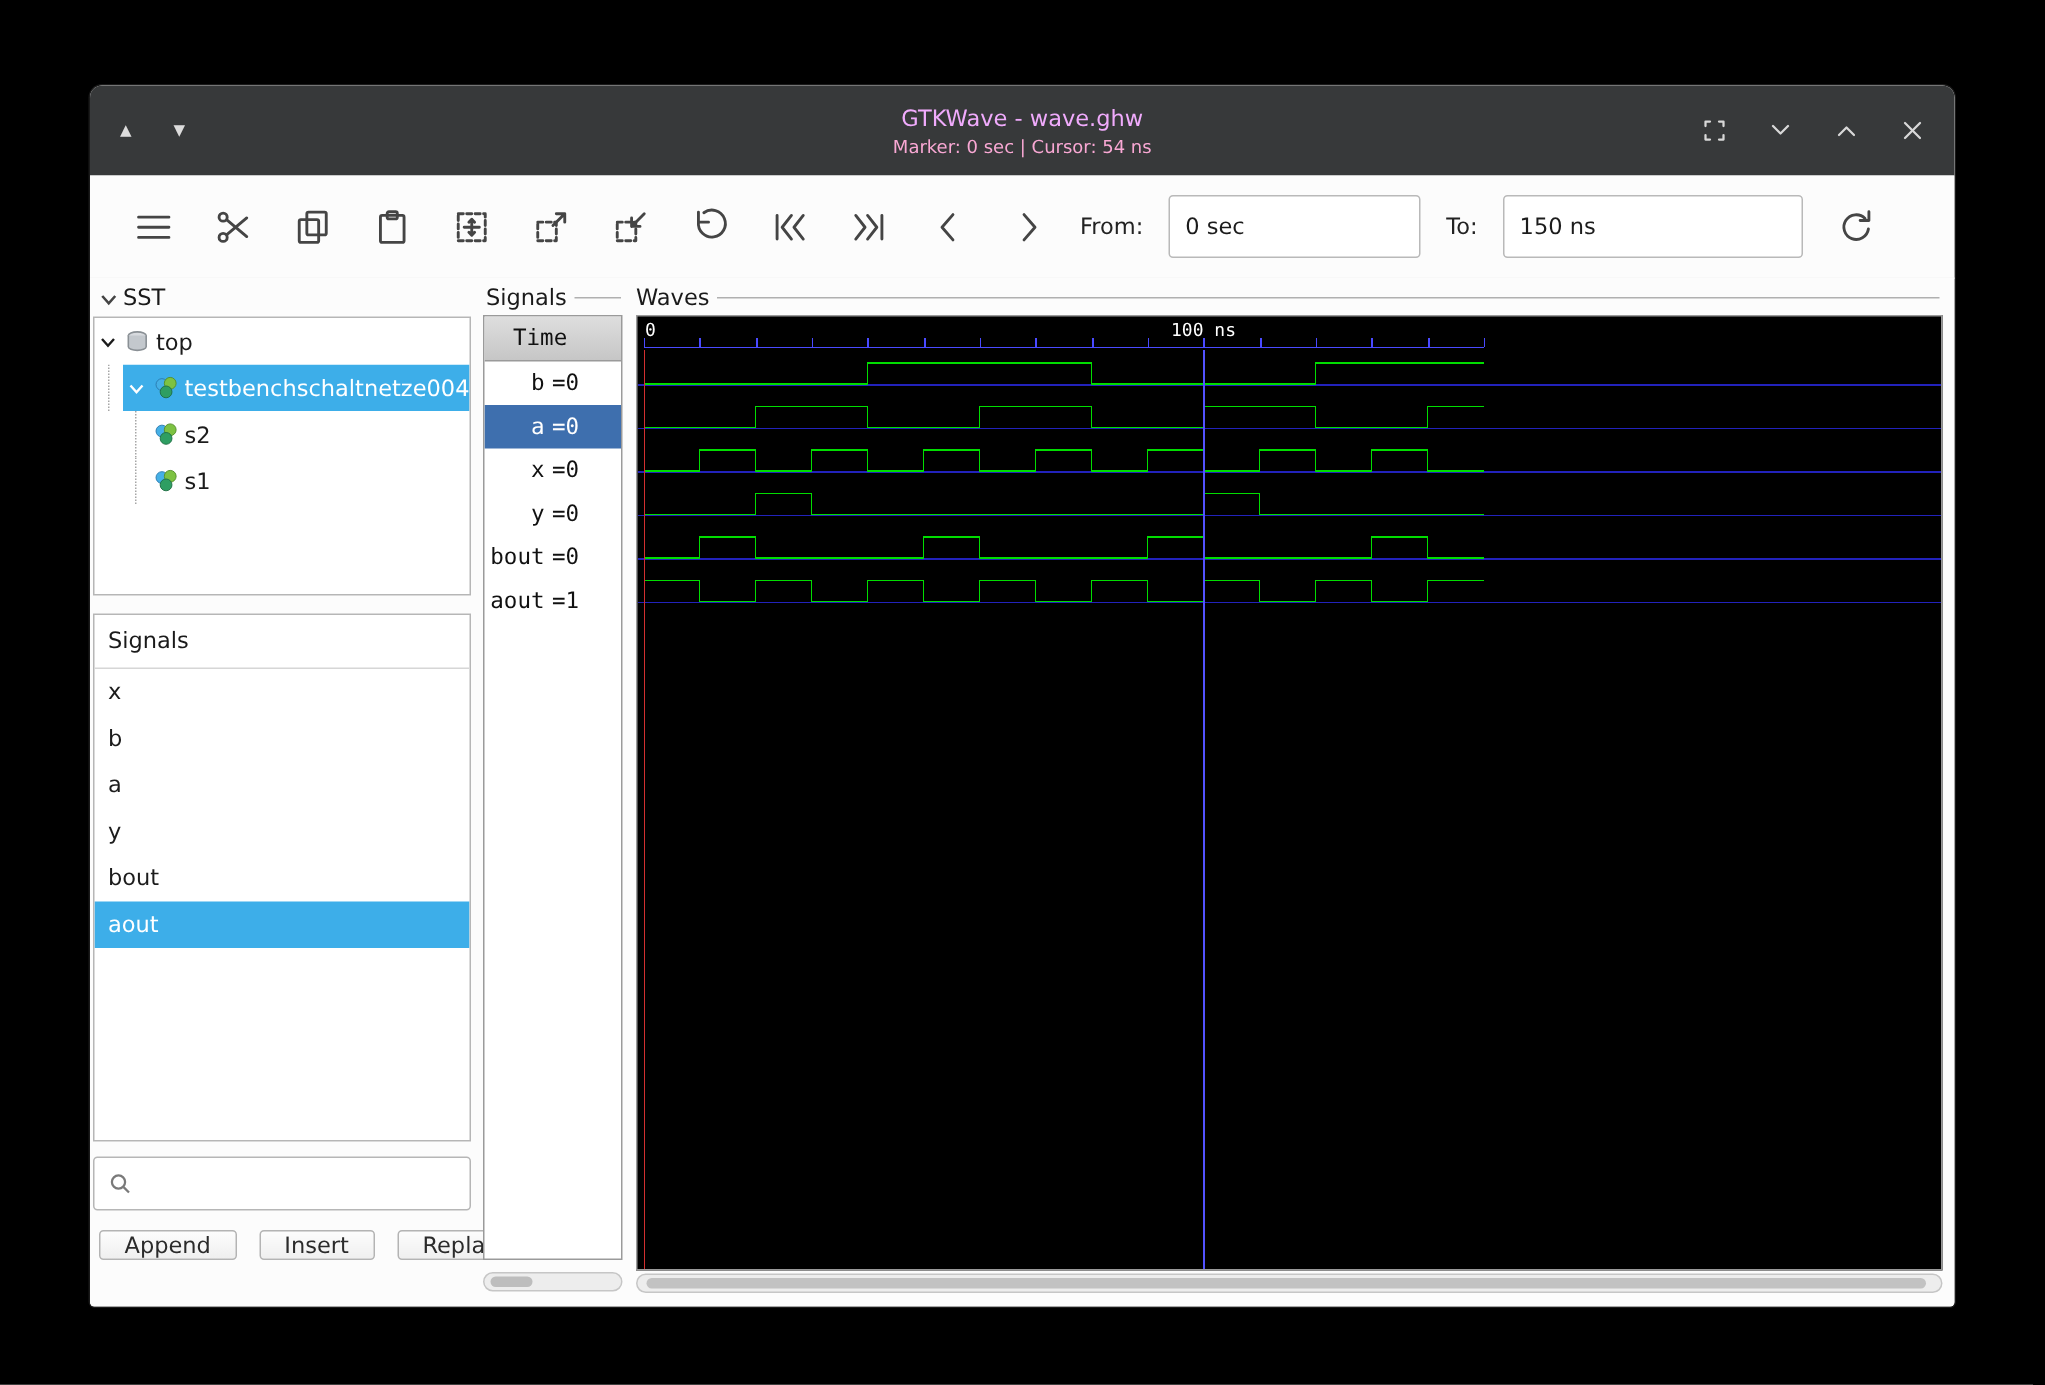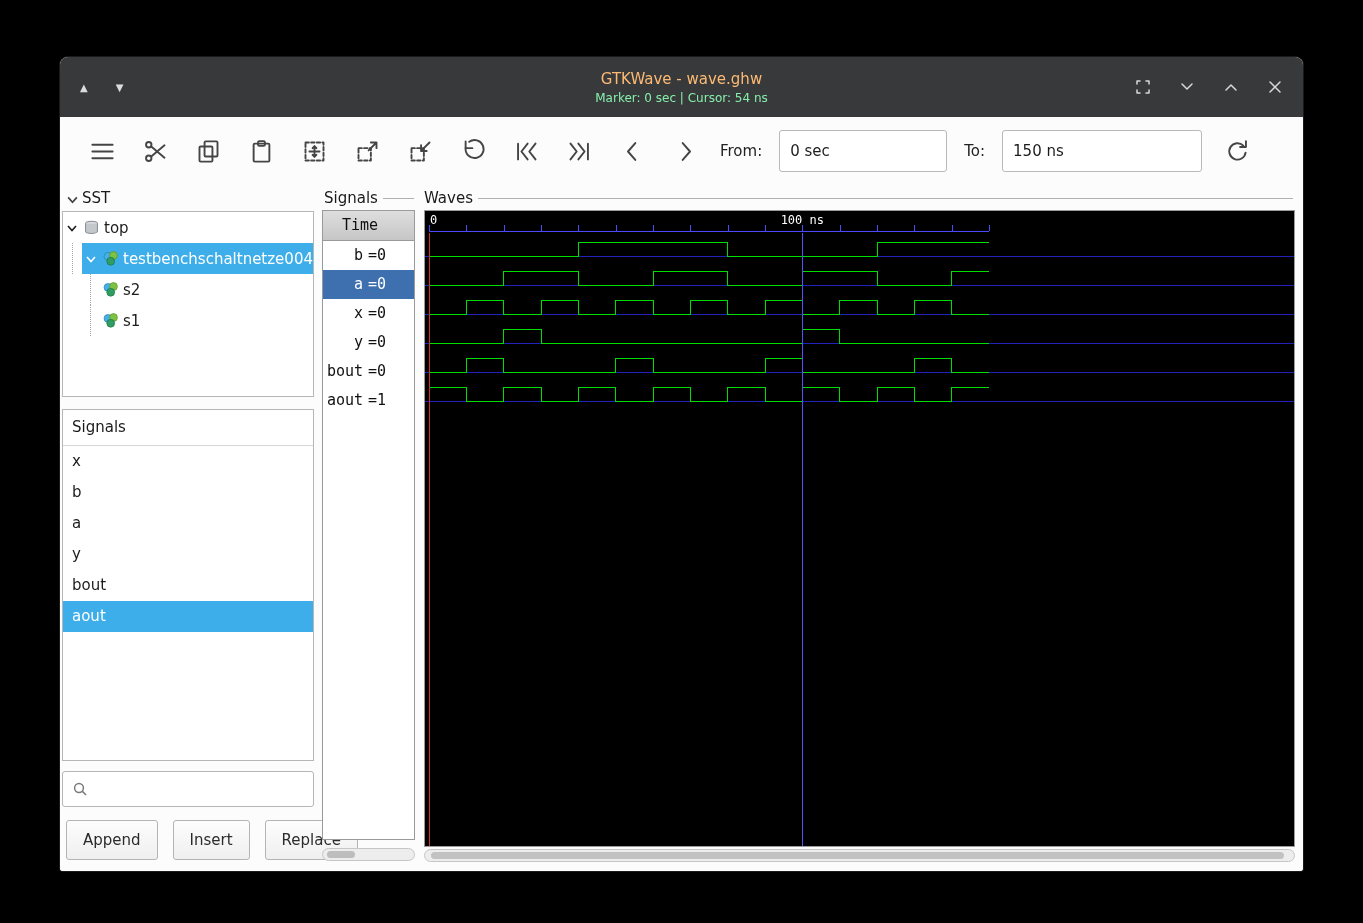--- a/index.html
+++ b/index.html
@@ -2,22 +2,22 @@
 <html><head>
 <meta charset="utf-8">
 <style>
   html,body{margin:0;padding:0;background:#000;width:1363px;height:923px;position:relative;
     font-family:"DejaVu Sans",sans-serif;-webkit-font-smoothing:antialiased;}
   .window{position:absolute;left:60px;top:57px;width:1243px;height:814px;background:#fcfcfc;
     border-radius:8px 8px 3px 3px;overflow:hidden;box-shadow:0 0 0 1px #1a1a1a;}
   
   .titlebar{position:absolute;top:0;left:0;right:0;height:60px;background:#37393a;
     display:flex;flex-direction:column;align-items:center;justify-content:center;}
-  .tb-title{font-size:15px;color:#fdba74;line-height:18px;}
-  .tb-status{font-size:12px;color:#86efac;margin-top:3px;}
+  .tb-title{font-size:15px;color:#f0abfc;line-height:18px;}
+  .tb-status{font-size:12px;color:#f9a8d4;margin-top:3px;}
   .tb-left{position:absolute;left:20px;top:0;height:60px;display:flex;align-items:center;gap:28px;}
   .tb-tri{color:#dcdcdc;font-size:10px;cursor:default;}
   .tb-right{position:absolute;right:18px;top:0;height:60px;display:flex;align-items:center;gap:24px;}
   .wbtn{width:20px;height:20px;display:flex;align-items:center;justify-content:center;background:none;border:none;padding:0;}
   .wbtn svg{stroke:#d8d8d8;fill:none;stroke-width:1.5;stroke-linecap:round;stroke-linejoin:round;}
   
   .toolbar{position:absolute;top:60px;left:0;right:0;height:68px;background:#fcfcfc;
     display:flex;align-items:center;padding-left:24px;gap:17px;border-bottom:1px solid #ececec;}
   .toolbtn{width:36px;height:36px;background:none;border:none;padding:0;display:flex;align-items:center;justify-content:center;}
   .tbico{width:27px;height:27px;}
@@ -47,21 +47,21 @@
   .sig-box{position:absolute;left:2px;top:224px;width:252px;height:352px;background:#fff;
     border:1px solid #b6b6b6;box-sizing:border-box;overflow:hidden;}
   .sig-header{height:35px;line-height:35px;padding-left:9px;font-size:15px;color:#1a1a1a;border-bottom:1px solid #d6d6d6;}
   .sig-item{height:31px;line-height:31px;padding-left:9px;font-size:15px;color:#1c1c1c;}
   .sig-item.sel{background:#3daee9;color:#fff;}
   .search{position:absolute;left:2px;top:586px;width:252px;height:36px;background:#fff;border:1px solid #b6b6b6;
     border-radius:3px;display:flex;align-items:center;padding-left:9px;box-sizing:border-box;}
   .search svg{width:16px;height:16px;stroke:#7a7a7a;fill:none;stroke-width:1.5;}
   .search input{flex:1;border:none;outline:none;background:transparent;font-size:14px;margin-left:6px;font-family:"DejaVu Sans",sans-serif;}
   .btn-row{position:absolute;left:6px;top:635px;display:flex;gap:15px;}
-  .btn{height:40px;padding:0 16px;background:linear-gradient(#fdfdfd,#efefef);border:1px solid #b4b4b4;
+  .btn{height:20px;padding:0 16px;background:linear-gradient(#fdfdfd,#efefef);border:1px solid #b4b4b4;
     border-radius:3px;font-size:15px;color:#2b2b2b;display:flex;align-items:center;font-family:"DejaVu Sans",sans-serif;}
   
   .mid-legend{position:absolute;left:264px;top:3px;width:90px;}
   .mid-box{position:absolute;left:262px;top:25px;width:93px;height:630px;background:#fff;border:1px solid #9a9a9a;
     box-sizing:border-box;font-family:"DejaVu Sans Mono",monospace;overflow:hidden;}
   .time-header{height:29px;line-height:29px;background:linear-gradient(#dedede,#c6c6c6);border-bottom:1px solid #9a9a9a;
     padding-left:19px;font-size:15px;color:#111;}
   .mid-row{height:29px;line-height:29px;display:flex;font-size:15px;color:#111;}
   .mid-row .nm{width:40px;text-align:right;}
   .mid-row .val{margin-left:5px;}

